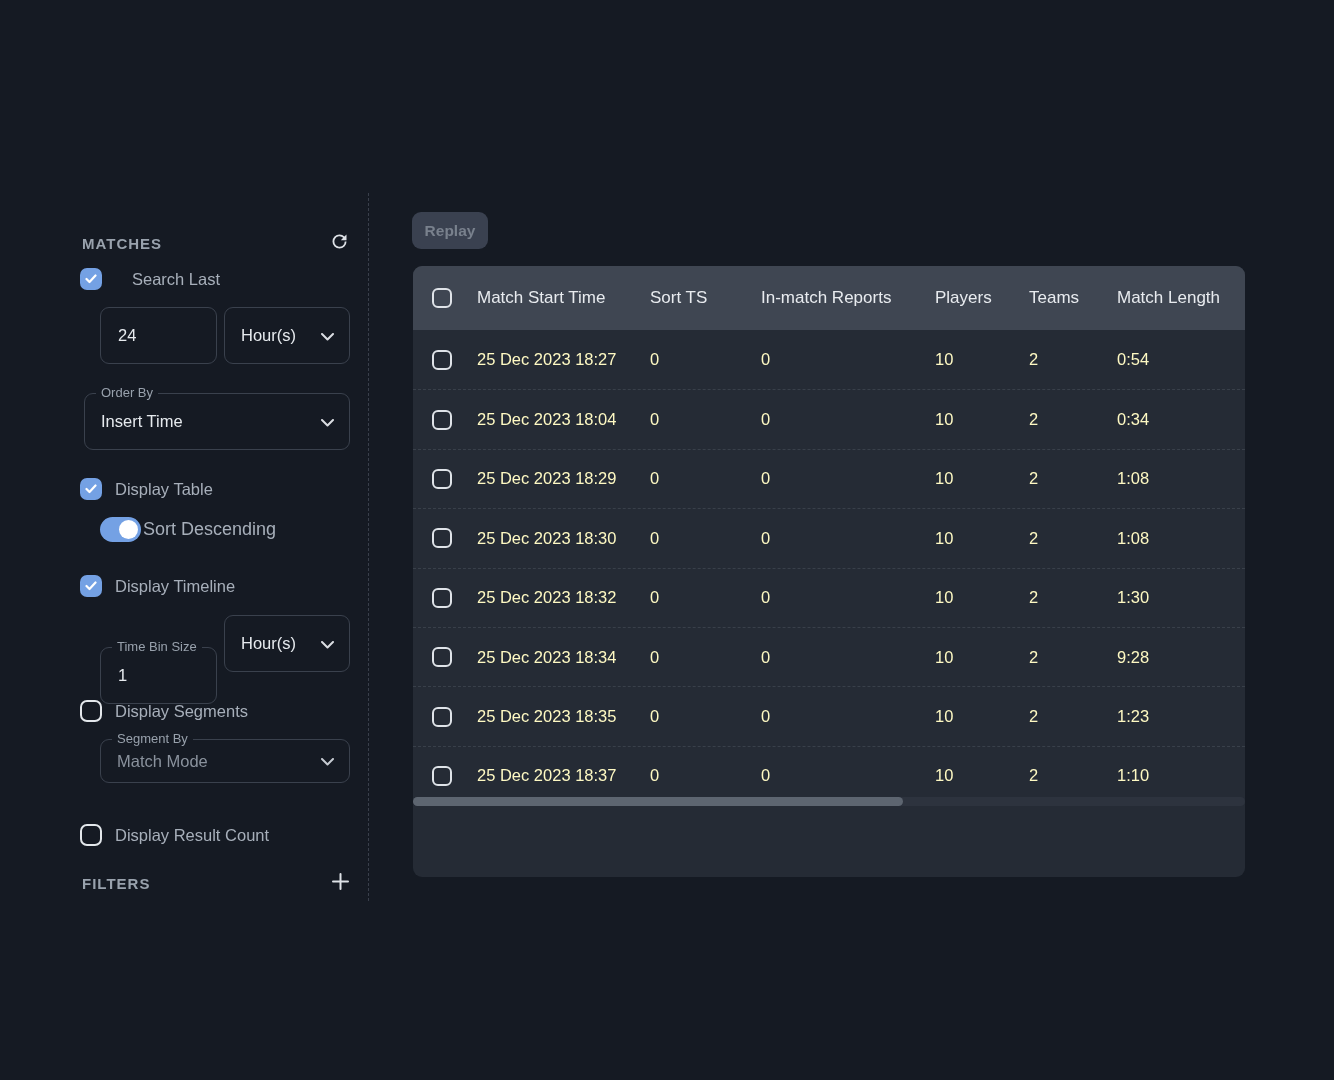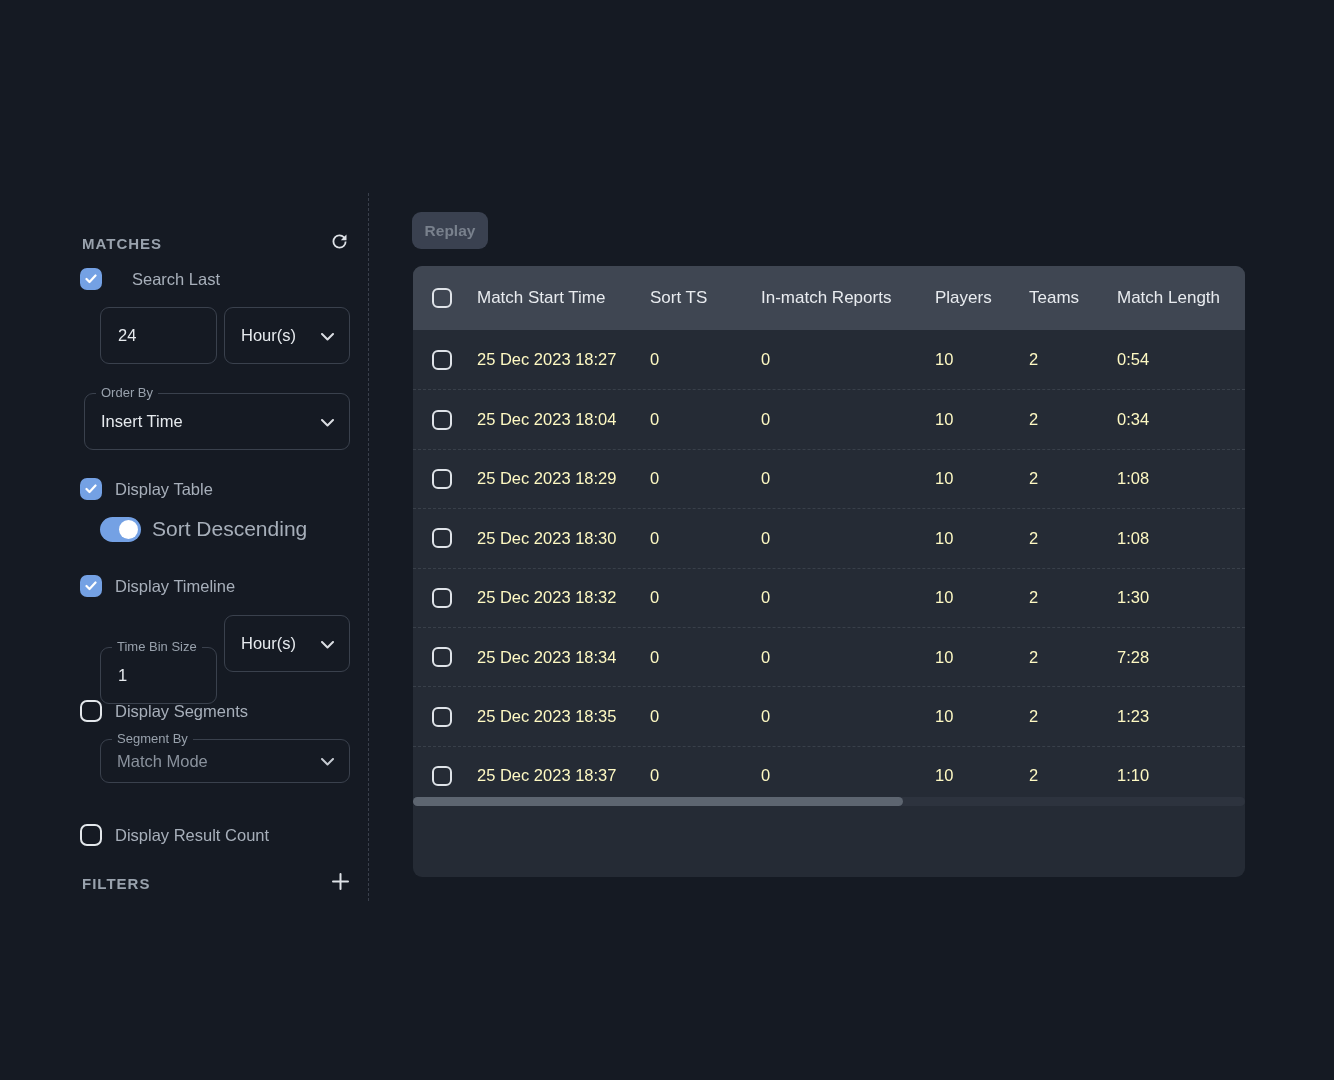--- a/index.html
+++ b/index.html
@@ -30,21 +30,21 @@
   }
   .legend { position:absolute; top:-9px; left:11px; background:#151A23; padding:0 5px; font-size:13px; color:#98A1AC; white-space:nowrap; }
 
   .selectbox { display:flex; align-items:center; justify-content:space-between; padding:0 15px 0 16px; height:100%; cursor:pointer; }
   .selectbox .val { color:#E6EAEE; font-size:16.5px; }
   .selectbox .val.dim { color:#8A929D; }
 
   .toggle-row { left:100px; display:flex; align-items:center; height:26px; }
   .toggle { width:41px; height:25px; border-radius:13px; background:#74A1E4; position:relative; cursor:pointer; flex:0 0 auto; }
   .toggle .knob { position:absolute; top:3px; right:3px; width:19px; height:19px; border-radius:50%; background:#ffffff; }
-  .toggle-row .lbl { color:#A7AFBA; font-size:21px; margin-left:11px; }
+  .toggle-row .lbl { color:#A7AFBA; font-size:18px; margin-left:2px; }
 
   .divider { left:368px; top:193px; height:708px; width:0; border-left:1px dashed rgba(150,162,178,0.28); }
 
   
   .replay-btn {
     left:412px; top:212px; width:76px; height:37px; border-radius:9px;
     background:#3A4150; border:none; color:#79818D; font-weight:700; font-size:15.5px;
     display:flex; align-items:center; justify-content:center; font-family:inherit; cursor:default;
   }
   .panel { left:413px; top:266px; width:832px; height:611px; background:#252B35; border-radius:9px; overflow:hidden; }
@@ -269,21 +269,21 @@
 
       <div class="trow grid-cols">
         <span class="cb-cell">
             <span class="tcb"></span>
           </span>
         <span>25 Dec 2023 18:34</span>
         <span>0</span>
         <span>0</span>
         <span>10</span>
         <span>2</span>
-        <span>7:28</span>
+        <span>9:28</span>
       </div>
 
       <div class="trow grid-cols">
         <span class="cb-cell">
             <span class="tcb"></span>
           </span>
         <span>25 Dec 2023 18:35</span>
         <span>0</span>
         <span>0</span>
         <span>10</span>

